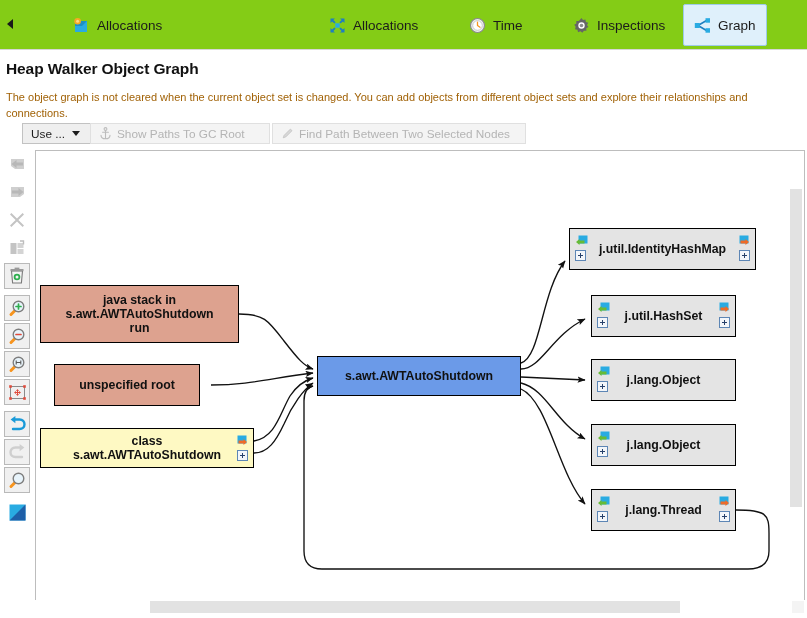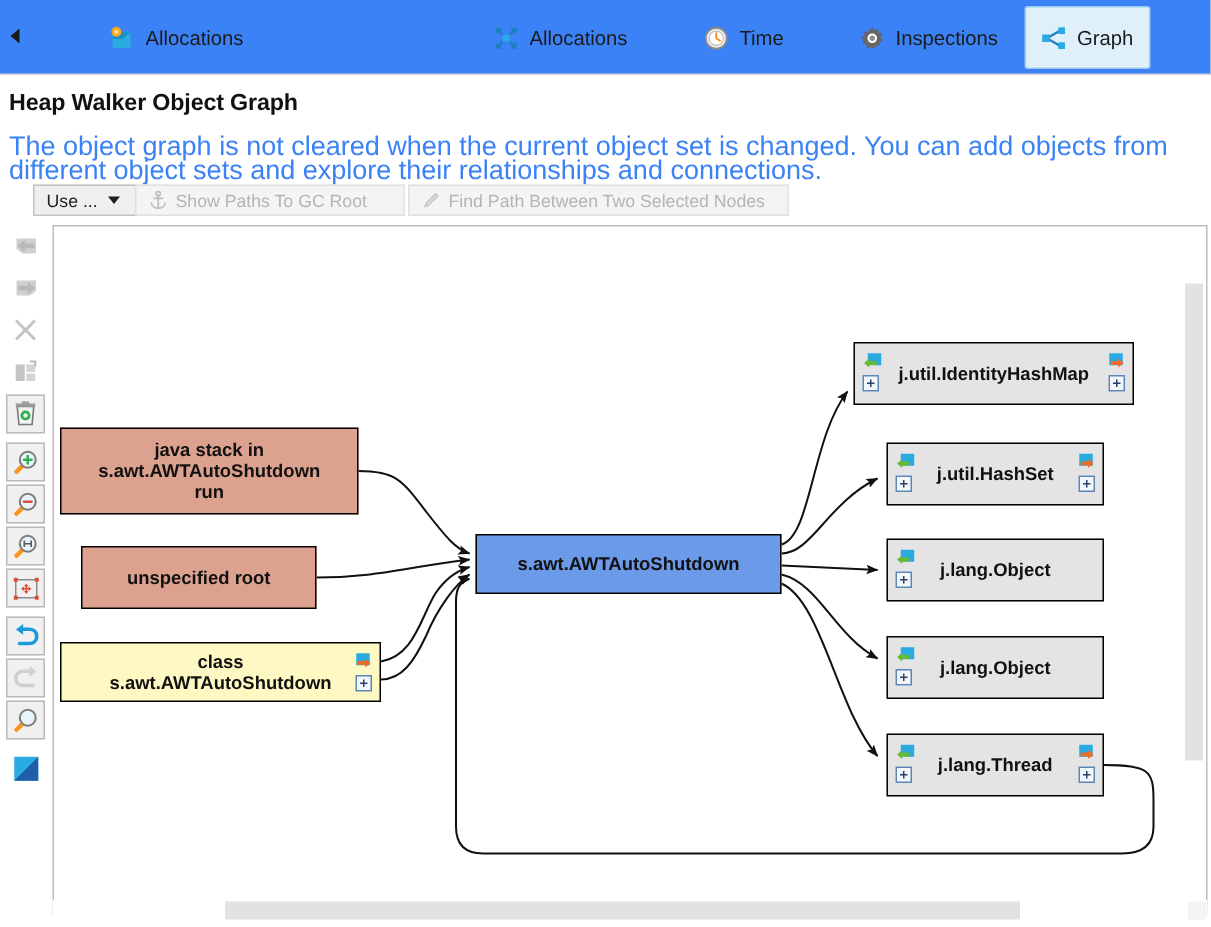--- a/index.html
+++ b/index.html
@@ -9,21 +9,21 @@
     overflow: hidden;
     background: #ffffff;
     font-family: "Liberation Sans", sans-serif;
     -webkit-font-smoothing: antialiased;
   }
 
   
   #tabbar {
     position: absolute; left: 0; top: 0;
     width: 807px; height: 50px;
-    background: #3b82f6;
+    background: #84cc16;
     border-bottom: 1px solid #d6d6d6;
   }
   #back-arrow {
     position: absolute; left: 7px; top: 19px;
     width: 0; height: 0;
     border-top: 5px solid transparent;
     border-bottom: 5px solid transparent;
     border-right: 6px solid #1a1a1a;
     cursor: pointer;
   }
@@ -44,21 +44,21 @@
   .tab .ticon { width: 17px; height: 17px; flex: 0 0 17px; display:block; }
 
   
   #page-title {
     position: absolute; left: 6px; top: 60px;
     font-size: 15.5px; font-weight: bold; color: #111111;
     letter-spacing: -0.1px;
   }
   #page-desc {
     position: absolute; left: 6px; top: 89px; width: 795px;
-    font-size: 18px; color: #3b82f6; line-height: 16px;
+    font-size: 11px; color: #a16207; line-height: 16px;
   }
 
   
   #btnrow { position: absolute; left: 6px; top: 123px; height: 21px; }
   .abtn {
     position: absolute; top: 0; height: 21px;
     display: flex; align-items: center; gap: 5px;
     padding: 0 8px;
     font-size: 11.8px;
     border: 1px solid #c2c2c2;
@@ -380,21 +380,21 @@
           <path d="M 485 226 L 549 229" marker-end="url(#ah)"></path>
           <path d="M 485 232 C 510 238 520 272 549 288" marker-end="url(#ah)"></path>
           <path d="M 485 238 C 512 250 522 322 549 353" marker-end="url(#ah)"></path>
           <path d="M 700 359 C 730 359 733 363 733 382 L 733 400 C 733 412 726 418 712 418 L 286 418 C 274 418 268 412 268 400 L 268 250 C 268 240 272 236 277 235" marker-end="url(#ah)"></path>
         </g>
     </svg>
     <div id="node-layer">
         <div class="node root" style="left: 4px; top: 134px; width: 199px; height: 58px;">
           <div class="nlabel">java stack in<br>s.awt.AWTAutoShutdown<br>run</div>
         </div>
-        <div class="node root" style="left: 18px; top: 213px; width: 157px; height: 42px;">
+        <div class="node root" style="left: 18px; top: 213px; width: 146px; height: 42px;">
           <div class="nlabel">unspecified root</div>
         </div>
         <div class="node cls" style="left: 4px; top: 277px; width: 214px; height: 40px;">
           <div class="nlabel">class s.awt.AWTAutoShutdown</div>
           <div class="badge bl-arrow rgt"><svg viewBox="0 0 14 13" width="14" height="13">
               <rect x="3.5" y="0.5" width="9" height="8" fill="#29abe2"></rect>
               <path d="M9.5 4 L13 7 L9.5 10 V8.4 H4.5 V5.6 H9.5 Z" fill="#ef6b28"></path>
             </svg></div>
           <div class="badge bl-plus rgt">
             <div class="plusbox"></div>

